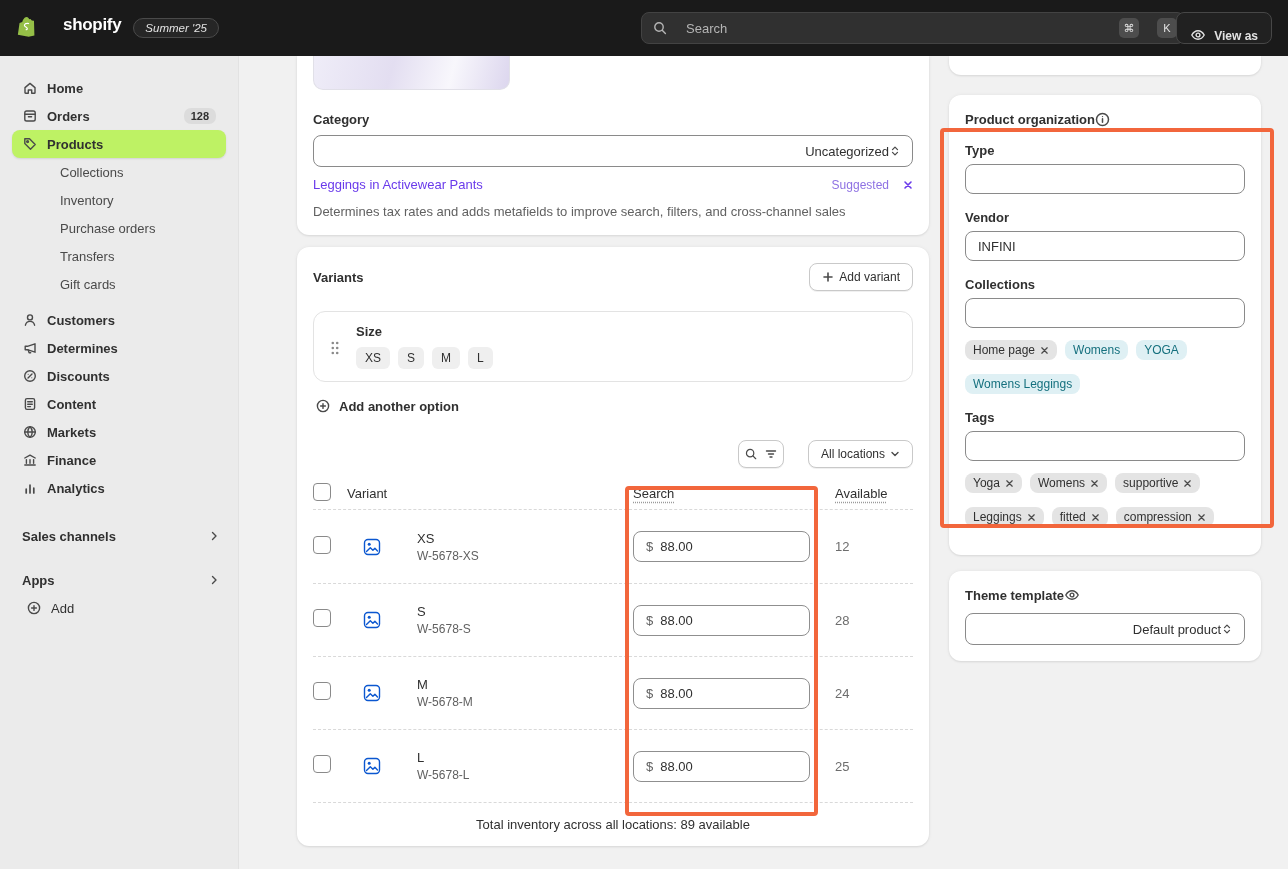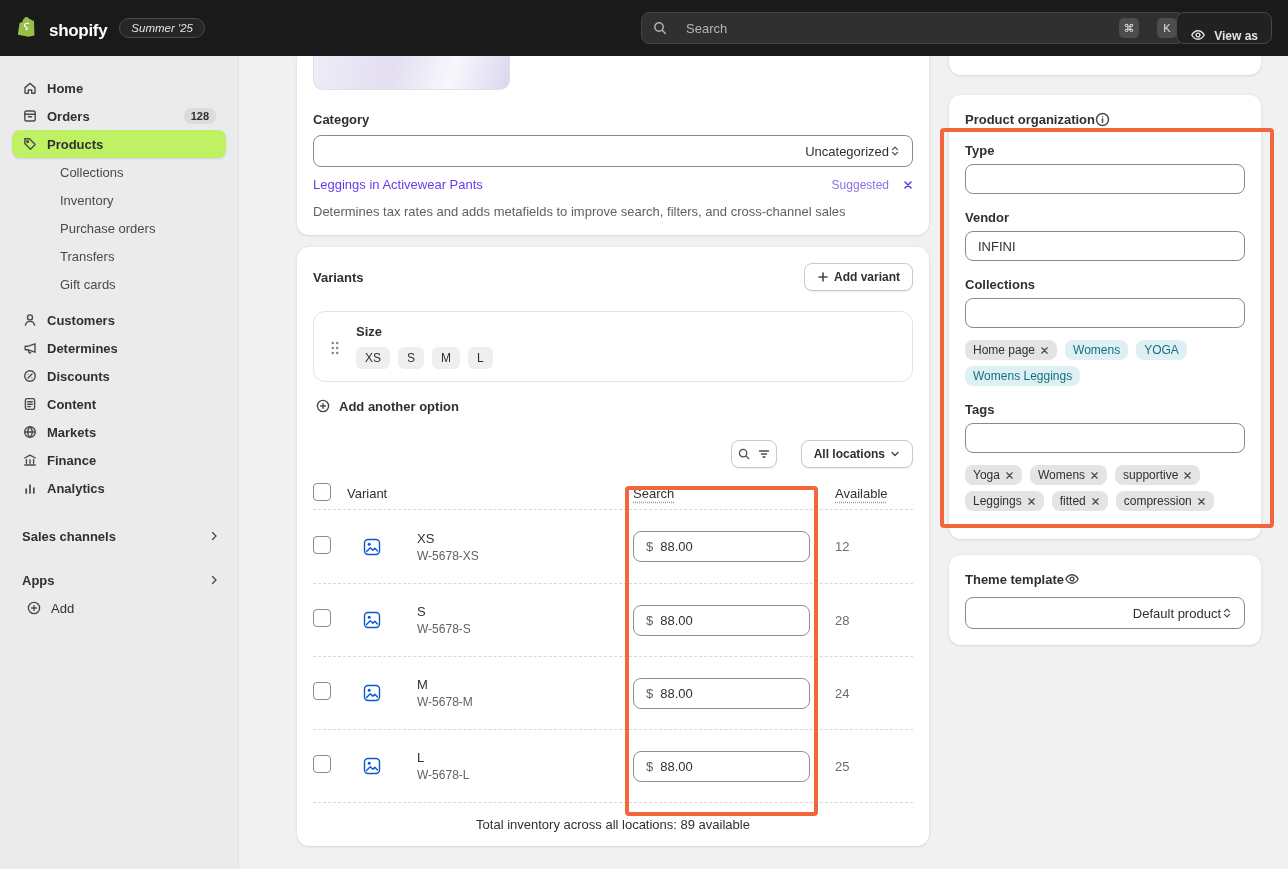--- a/index.html
+++ b/index.html
@@ -1,21 +1,21 @@
 <!DOCTYPE html>
 <html style="--highlight-box: #F2663C; --magic-purple: #6A3BEB; --magic-muted: #8E71E3; --link-teal: #15707E; --chip-teal-bg: #DFF0F4; --variant-icon-blue: #0B57D0; --shopify-green: #95BF47;"><head>
 <meta charset="utf-8">
 <style>
   *{box-sizing:border-box;margin:0;padding:0}
   html,body{width:1288px;height:869px}
   body{font-family:"Liberation Sans","DejaVu Sans",sans-serif;background:#f1f1f1;overflow:hidden;position:relative;color:#303030}
 
   
   .topbar{position:relative;height:56px;background:#1a1a1a;display:flex;align-items:center;padding:0 16px;gap:12px}
-  .brand{display:flex;align-items:flex-end;gap:7px;cursor:pointer}
+  .brand{display:flex;align-items:flex-start;gap:21px;cursor:pointer}
   .brand-name{color:#fff;font-weight:700;font-size:17px;letter-spacing:-.3px}
   .release-badge{border:1px solid #4a4a4a;background:#262626;color:#e3e3e3;font-size:11.5px;font-style:italic;padding:3px 11px;border-radius:999px}
   .search-bar{position:absolute;left:641px;top:12px;width:544px;height:32px;background:#303030;border:1px solid #434343;border-radius:8px;display:flex;align-items:center;padding:0 7px 0 10px;gap:18px;cursor:text}
   .search-placeholder{color:#b5b5b5;font-size:13px;flex:1}
   .kbd{width:20px;height:20px;border-radius:5px;background:#4d4d4d;color:#e3e3e3;font-size:11px;display:flex;align-items:center;justify-content:center}
   .view-as{position:absolute;right:16px;top:12px;height:32px;background:#212121;border:1px solid #474747;border-radius:8px;display:flex;align-items:flex-end;gap:8px;padding:0 13px;color:#e3e3e3;font-size:12px;font-weight:600;cursor:pointer}
 
   
   .layout{display:flex;height:813px}
   .sidebar{width:239px;background:#ebebeb;border-right:1px solid #e2e2e2;padding:18px 12px 0;font-size:13px;flex:none}
@@ -48,21 +48,21 @@
   .suggestion-row{display:flex;align-items:center;margin-top:10px;font-size:13px}
   .suggestion-link{color:var(--magic-purple,#6a3beb);text-decoration:none;cursor:pointer}
   .suggested-label{margin-left:auto;font-size:12px;color:var(--magic-muted,#8e71e3)}
   .dismiss-x{margin-left:14px;display:flex;cursor:pointer}
   .help-text{margin-top:12px;font-size:13px;color:#616161}
 
   
   .variants-card{margin-top:12px;padding:16px 16px 0}
   .card-header{display:flex;align-items:center;justify-content:space-between;height:28px}
   .card-header h2,.card-title-row h2{font-size:13px;font-weight:650;color:#303030}
-  .btn{display:inline-flex;align-items:center;gap:5px;height:28px;padding:0 12px;background:#fff;border:1px solid #c9c9c9;border-radius:8px;box-shadow:0 1px 0 rgba(0,0,0,.06);font-size:12px;font-weight:700;color:#303030;cursor:pointer;font-family:inherit}
+  .btn{display:inline-flex;align-items:center;gap:5px;height:28px;padding:0 12px;background:#fff;border:1px solid #c9c9c9;border-radius:8px;box-shadow:0 1px 0 rgba(0,0,0,.06);font-size:12px;font-weight:400;color:#303030;cursor:pointer;font-family:inherit}
   .option-box{margin-top:20px;border:1px solid #e3e3e3;border-radius:12px;padding:12px 16px;display:flex;gap:16px}
   .drag-handle{display:flex;align-items:center;cursor:grab;padding-top:2px}
   .option-name{font-size:13px;font-weight:650}
   .size-chips{display:flex;gap:8px;margin-top:8px}
   .size-chip{height:22px;display:inline-flex;align-items:center;padding:0 9px;background:#efefef;border-radius:6px;font-size:12px;color:#303030}
   .add-option{margin-top:16px;display:flex;align-items:center;gap:8px;padding-left:2px;font-size:13px;font-weight:600;color:#303030;background:none;border:none;cursor:pointer;font-family:inherit}
   .table-toolbar{margin-top:26px;display:flex;justify-content:flex-end;gap:24px}
   .icon-group-btn{width:46px;justify-content:center;gap:6px;padding:0}
 
   .vrow{display:grid;grid-template-columns:34px 52px 1fr 190px 94px;align-items:center}
@@ -82,21 +82,21 @@
   .price-input{width:177px;height:31px;border:1px solid #8f8f8f;border-radius:8px;background:#fff;display:flex;align-items:center;gap:7px;padding:0 12px;font-size:13px;cursor:text}
   .price-cur{color:#616161}
   .c-avail{padding-left:16px;font-size:13px;color:#6d6d6d}
   .total-row{height:44px;border-top:1px dashed #d9d9d9;display:flex;align-items:center;justify-content:center;font-size:13px;color:#303030}
 
   
   .org-card{margin-top:20px;padding:16px}
   .card-title-row{display:flex;align-items:center;justify-content:flex-start;height:16px}
   .org-card .field-label{margin-top:16px;margin-bottom:6px;font-weight:550}
   .text-input{width:100%;height:30px;border:1px solid #8a8a8a;border-radius:8px;padding:0 12px;font-size:13px;color:#303030;background:#fff;outline:none;font-family:inherit}
-  .chip-wrap{display:flex;flex-wrap:wrap;gap:6px 8px;margin-top:12px}
+  .chip-wrap{display:flex;flex-wrap:wrap;gap:14px 8px;margin-top:12px}
   .chip-wrap.last{margin-bottom:12px}
   .chip{display:inline-flex;align-items:center;gap:5px;height:20px;padding:0 8px;border-radius:8px;font-size:12px;background:#e4e4e4;color:#303030}
   .chip .x{display:flex;cursor:pointer}
   .chip.teal{background:var(--chip-teal-bg,#dff0f4);color:var(--link-teal,#15707e);font-weight:500;cursor:pointer}
   .theme-card{margin-top:16px;padding:16px}
   .theme-card .select{margin-top:10px}
 
   
   .hl-box{position:absolute;border:4px solid var(--highlight-box,#f2663c);border-radius:4px;pointer-events:none;z-index:20}
   .hl-price{left:625px;top:486px;width:193px;height:330px}

